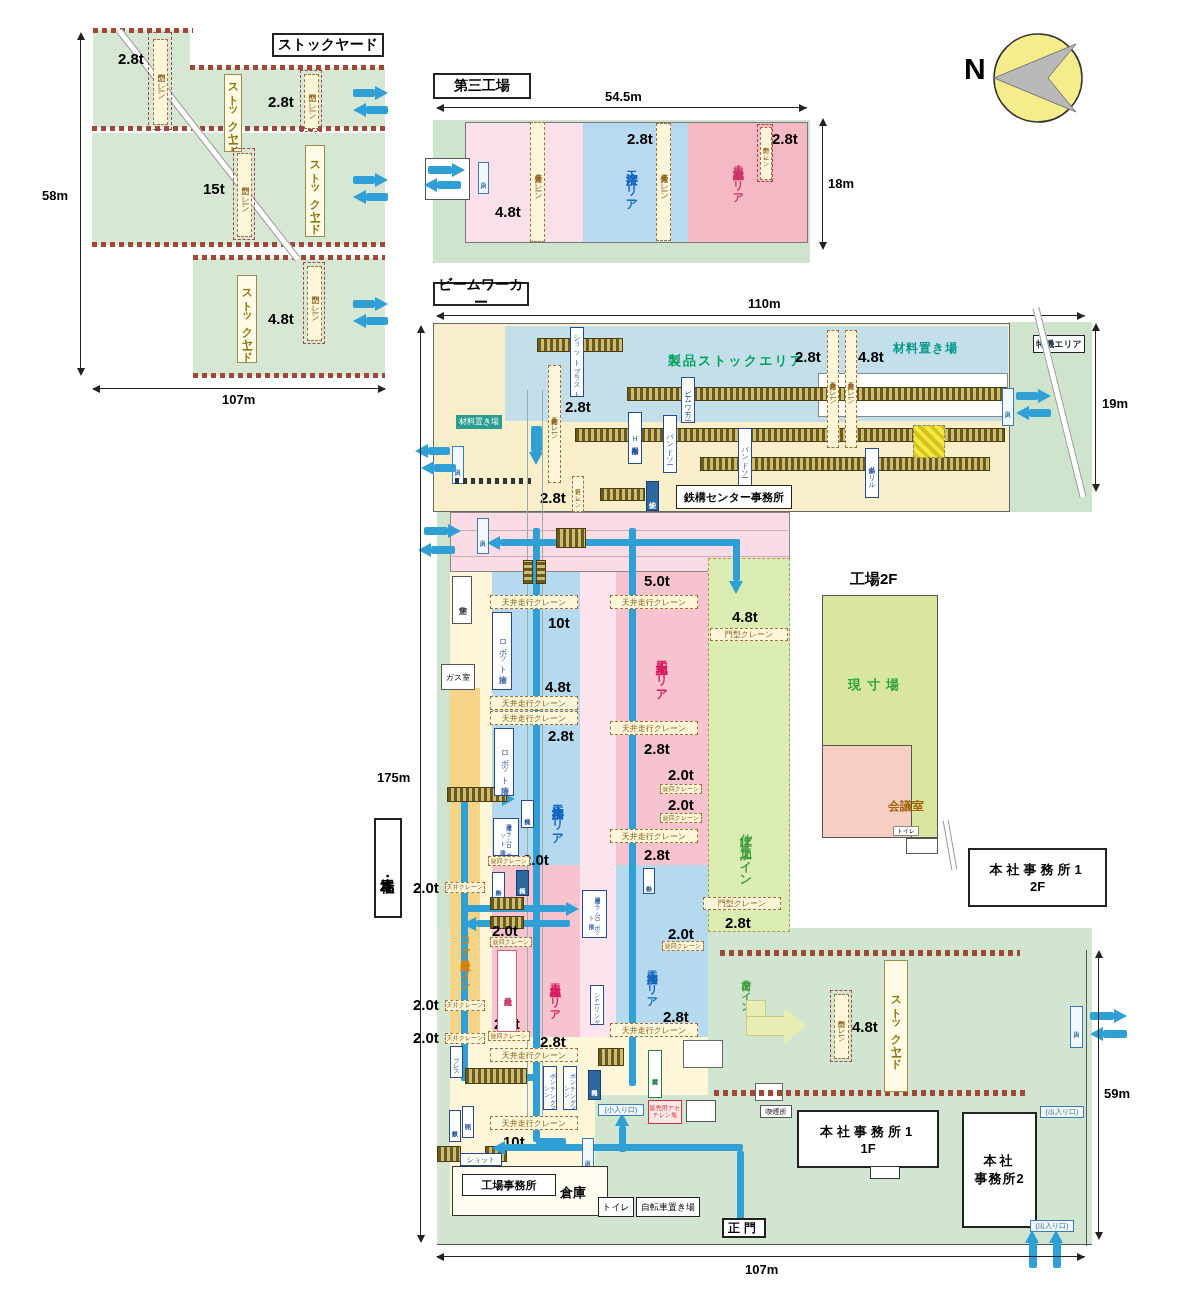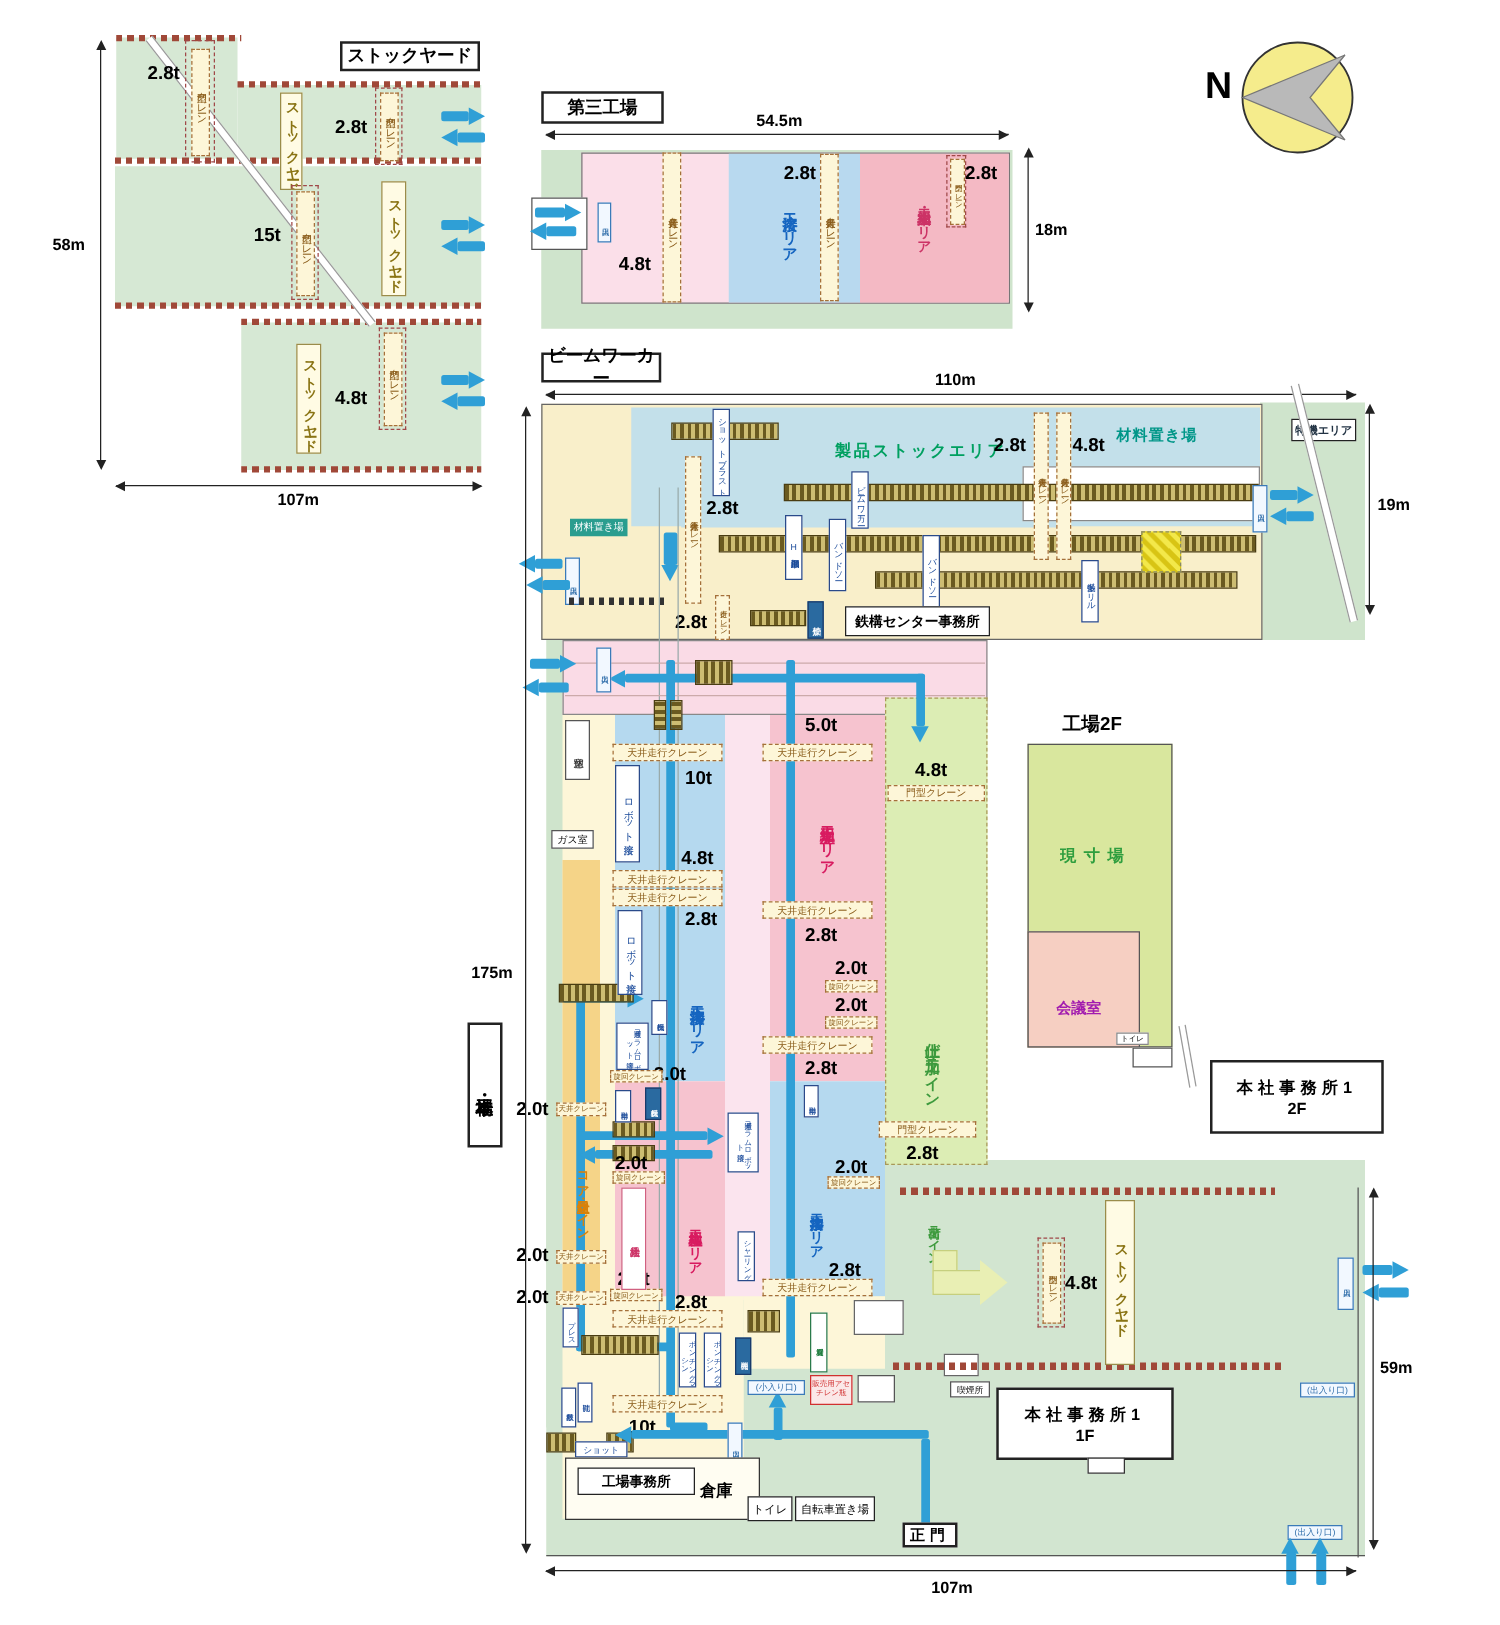--- a/index.html
+++ b/index.html
@@ -235,21 +235,21 @@
   <div class="a railv" style="left:536px;top:560px;width:10px;height:24px"></div>
   <div class="a rail" style="left:447px;top:787px;width:60px;height:15px"></div>
   <div class="a rail" style="left:490px;top:897px;width:34px;height:13px"></div>
   <div class="a rail" style="left:490px;top:916px;width:34px;height:13px"></div>
   <div class="a rail" style="left:465px;top:1068px;width:62px;height:16px"></div>
   <div class="a rail" style="left:598px;top:1048px;width:26px;height:18px"></div>
   <div class="a rail" style="left:437px;top:1146px;width:24px;height:16px"></div>
   <div class="a rail" style="left:485px;top:1146px;width:22px;height:16px"></div>
 
   <div class="a mach v flex" style="left:452px;top:576px;width:20px;height:48px;font-size:8px;border-color:#555;color:#333">休憩室</div>
-  <div class="a flex" style="left:441px;top:664px;width:34px;height:15px;background:#fff;border:1px solid #555;font-size:8px">ガス室</div>
+  <div class="a flex" style="left:441px;top:664px;width:34px;height:26px;background:#fff;border:1px solid #555;font-size:8px">ガス室</div>
 
   <div class="a crane flex" style="left:490px;top:595px;width:88px;height:14px">天井走行クレーン</div>
   <div class="a ton" style="left:548px;top:614px">10t</div>
   <div class="a crane flex" style="left:610px;top:595px;width:88px;height:14px">天井走行クレーン</div>
   <div class="a ton" style="left:644px;top:572px">5.0t</div>
   <div class="a ton" style="left:545px;top:678px">4.8t</div>
   <div class="a crane flex" style="left:490px;top:696px;width:88px;height:14px">天井走行クレーン</div>
   <div class="a crane flex" style="left:490px;top:711px;width:88px;height:14px">天井走行クレーン</div>
   <div class="a ton" style="left:548px;top:727px">2.8t</div>
   <div class="a crane flex" style="left:610px;top:721px;width:88px;height:14px">天井走行クレーン</div>
@@ -349,20 +349,24 @@
   <div class="a tboxs flex" style="left:462px;top:1174px;width:94px;height:22px;font-size:11px">工場事務所</div>
   <div class="a" style="left:560px;top:1184px;font-weight:bold;font-size:13px">倉庫</div>
   <div class="a tboxs flex" style="left:598px;top:1197px;width:36px;height:20px;font-size:9px;font-weight:normal">トイレ</div>
   <div class="a tboxs flex" style="left:636px;top:1197px;width:64px;height:20px;font-size:9px;font-weight:normal">自転車置き場</div>
   <div class="a tbox flex" style="left:722px;top:1218px;width:44px;height:20px;font-size:12px;letter-spacing:4px">正門</div>
   <div class="a tbox flex" style="left:797px;top:1110px;width:142px;height:58px;flex-direction:column;font-size:13px">
     <span style="letter-spacing:4px">本社事務所1</span>
     <span>1F</span>
   </div>
   <div class="a" style="left:870px;top:1166px;width:30px;height:13px;background:#fff;border:1px solid #333"></div>
+  <div class="a tbox flex" style="left:962px;top:1112px;width:75px;height:116px;flex-direction:column;font-size:13px">
+    <span style="letter-spacing:3px">本社</span>
+    <span style="letter-spacing:1px">事務所2</span>
+  </div>
   <div class="a blab flex" style="left:1040px;top:1106px;width:44px;height:12px">(出入り口)</div>
   <div class="a blab flex" style="left:1030px;top:1220px;width:44px;height:12px">(出入り口)</div>
   <div class="a tri tr-u" style="left:1025px;top:1230px"></div>
     <div class="a flow" style="left:1029px;top:1242px;width:8px;height:26px"></div>
   <div class="a tri tr-u" style="left:1049px;top:1230px"></div>
     <div class="a flow" style="left:1053px;top:1242px;width:8px;height:26px"></div>
 
   <div class="a tbox flex v" style="left:374px;top:818px;width:28px;height:100px;font-size:14px">本社・工場</div>
   <div class="a dline" style="left:420px;top:327px;width:1px;height:914px"></div>
   <div class="a tri tk-u" style="left:417px;top:325px"></div>
@@ -375,21 +379,21 @@
   <div class="a dline" style="left:1098px;top:952px;width:1px;height:286px"></div>
   <div class="a tri tk-u" style="left:1095px;top:950px"></div>
   <div class="a tri tk-d" style="left:1095px;top:1232px"></div>
   <div class="a dim" style="left:1104px;top:1086px">59m</div>
   <div class="a" style="left:1086px;top:950px;width:1px;height:296px;background:#555"></div>
 
   <div class="a" style="left:850px;top:570px;font-size:15px;font-weight:bold">工場2F</div>
   <div class="a" style="left:822px;top:595px;width:116px;height:243px;background:#d9e79e;border:1px solid #555"></div>
   <div class="a atitle" style="left:848px;top:676px;color:#2e9e3e;font-size:13px;letter-spacing:6px">現寸場</div>
   <div class="a" style="left:822px;top:745px;width:90px;height:93px;background:#f6cfc2;border:1px solid #555"></div>
-  <div class="a atitle" style="left:845px;top:798px;color:#a21caf;font-size:12px">会議室</div>
+  <div class="a atitle" style="left:888px;top:798px;color:#a16207;font-size:12px">会議室</div>
   <div class="a flex" style="left:893px;top:826px;width:26px;height:10px;background:#fff;border:1px solid #888;font-size:6px">トイレ</div>
   <div class="a" style="left:906px;top:838px;width:32px;height:16px;background:#fff;border:1px solid #555"></div>
   <div class="a break" style="left:947px;top:820px;width:6px;height:50px;transform:rotate(-10deg)"></div>
   <div class="a tbox flex" style="left:968px;top:848px;width:139px;height:59px;flex-direction:column;font-size:13px">
     <span style="letter-spacing:4px">本社事務所1</span>
     <span>2F</span>
   </div>
 
 </div>
 

